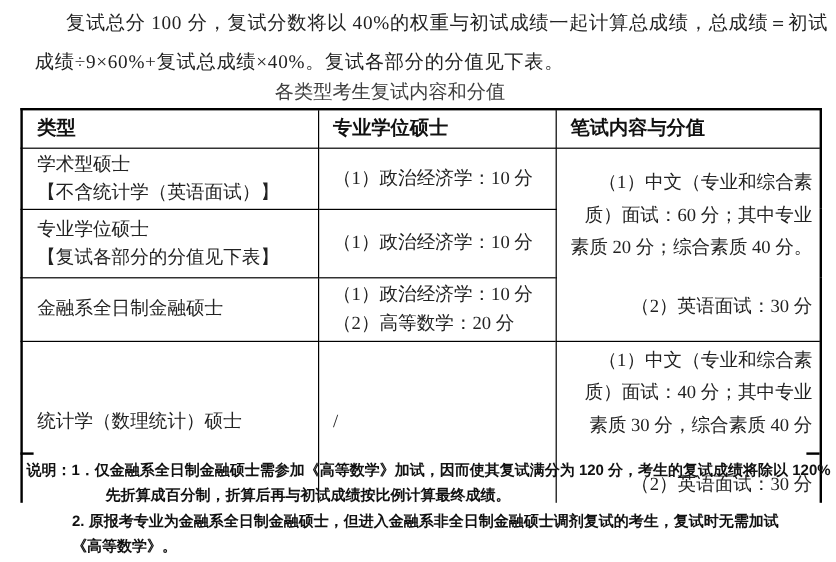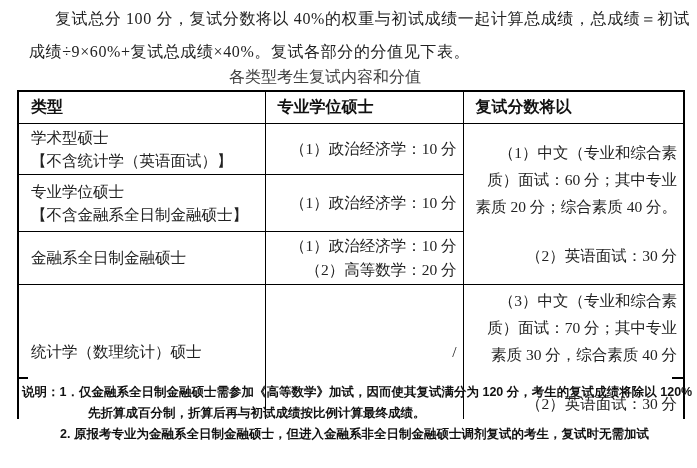--- a/index.html
+++ b/index.html
@@ -49,21 +49,21 @@
   }
   table.score-table tr.last-row td{border-bottom:none;}
   table.score-table th{
     font-family:"Liberation Sans","DejaVu Sans",sans-serif;
     font-weight:bold;
     font-size:16px;
     color:#111;
     margin-top:28px;
   }
   .cell-line{line-height:23px;}
-  .written-line{line-height:24px;text-align:right;}
+  .written-line{line-height:24px;}
   td.interview-cell{padding-left:8px;padding-right:5px;}
   .interview-item{line-height:27px;text-align:right;}
   .interview-gap{height:22px;}
   .corner-tick{
     position:absolute;
     height:2px;width:11px;
     background:#000;
   }
   .tick-left{left:17px;top:377px;}
   .tick-right{left:672px;top:377px;}
@@ -94,40 +94,40 @@
   <table class="score-table">
     <colgroup>
       <col style="width:247px">
       <col style="width:198px">
       <col style="width:221px">
     </colgroup>
     <tbody>
         <tr style="height:32px">
       <th>类型</th>
       <th>专业学位硕士</th>
-      <th>复试分数将以</th>
+      <th>笔试内容与分值</th>
     </tr>
     <tr style="height:51px">
       <td>
         <div class="cell-line">学术型硕士</div>
         <div class="cell-line">【不含统计学（英语面试）】</div>
       </td>
       <td>
         <div class="written-line">（1）政治经济学：10 分</div>
       </td>
       <td class="interview-cell" rowspan="3">
         <div class="interview-item">（1）中文（专业和综合素质）面试：60 分；其中专业素质 20 分；综合素质 40 分。</div>
         <div class="interview-gap"></div>
         <div class="interview-item">（2）英语面试：30 分</div>
       </td>
     </tr>
     <tr style="height:57px">
       <td>
         <div class="cell-line">专业学位硕士</div>
-        <div class="cell-line">【不含金融系全日制金融硕士】</div>
+        <div class="cell-line">【复试各部分的分值见下表】</div>
       </td>
       <td>
         <div class="written-line">（1）政治经济学：10 分</div>
       </td>
     </tr>
     <tr style="height:45px">
       <td>
         <div class="cell-line">金融系全日制金融硕士</div>
       </td>
       <td>
@@ -136,28 +136,29 @@
       </td>
     </tr>
     <tr style="height:103px" class="last-row">
       <td>
         <div class="cell-line">统计学（数理统计）硕士</div>
       </td>
       <td>
         <div class="written-line">/</div>
       </td>
       <td class="interview-cell">
-        <div class="interview-item">（3）中文（专业和综合素质）面试：70 分；其中专业素质 30 分，综合素质 40 分</div>
+        <div class="interview-item">（1）中文（专业和综合素质）面试：40 分；其中专业素质 30 分，综合素质 40 分</div>
         <div class="interview-gap"></div>
         <div class="interview-item">（2）英语面试：30 分</div>
       </td>
     </tr>
   </tbody>
     </table>
 
   <div class="corner-tick tick-left"></div>
   <div class="corner-tick tick-right"></div>
 
   <div class="note-line note-line1">说明：1．仅金融系全日制金融硕士需参加《高等数学》加试，因而使其复试满分为 120 分，考生的复试成绩将除以 120%</div>
   <div class="note-line note-line2">先折算成百分制，折算后再与初试成绩按比例计算最终成绩。</div>
   <div class="note-line note-line3">2. 原报考专业为金融系全日制金融硕士，但进入金融系非全日制金融硕士调剂复试的考生，复试时无需加试</div>
+  <div class="note-line note-line4">《高等数学》。</div>
 
 </div>
 
 </body></html>

